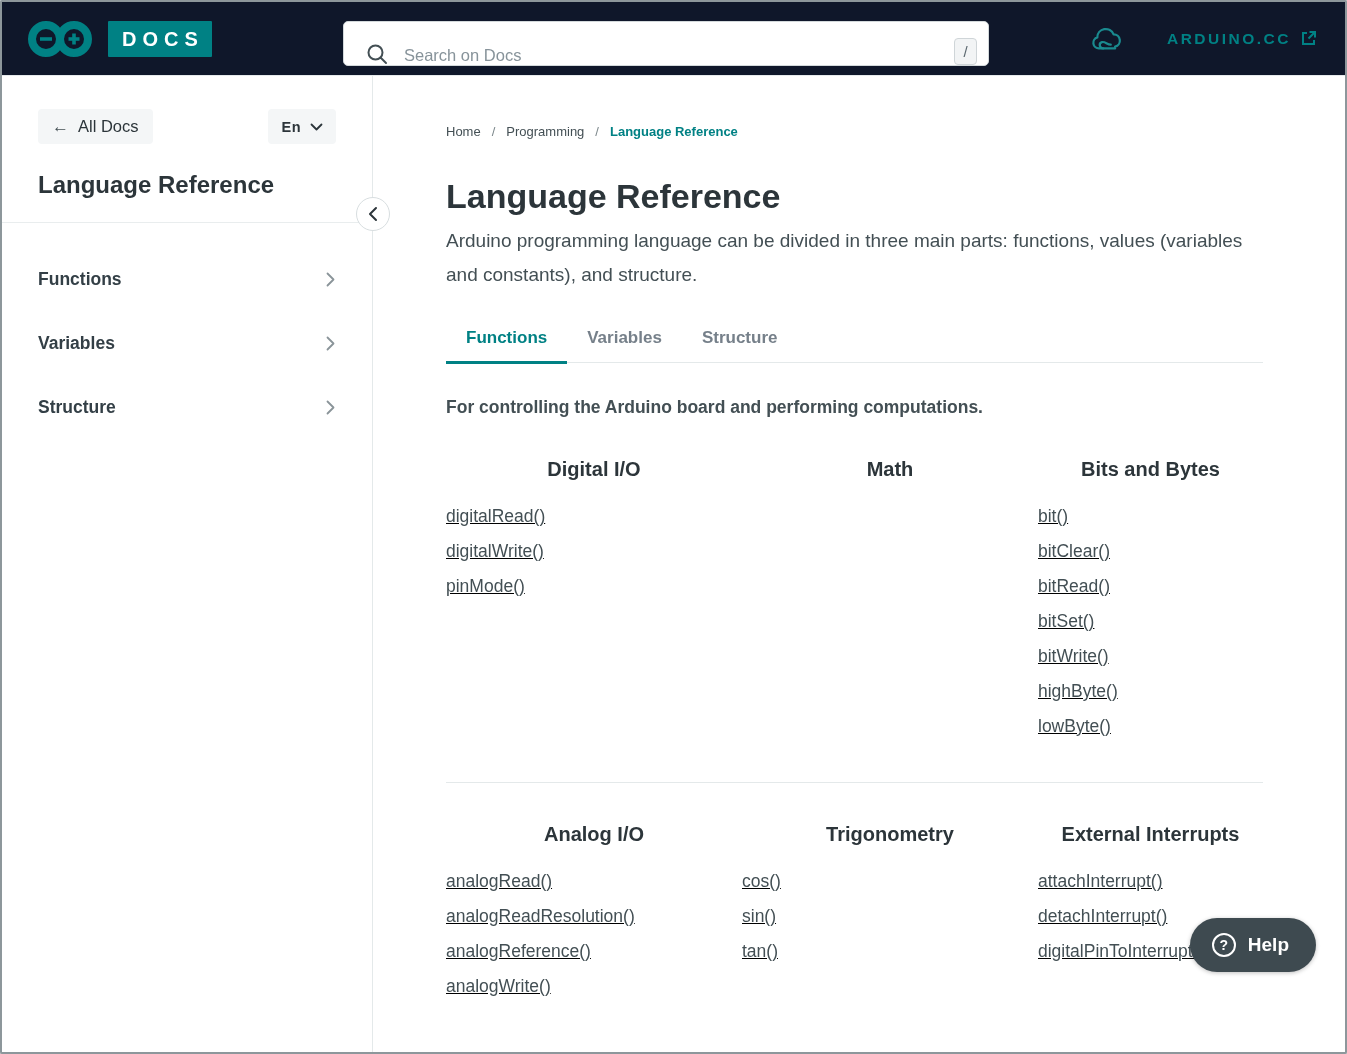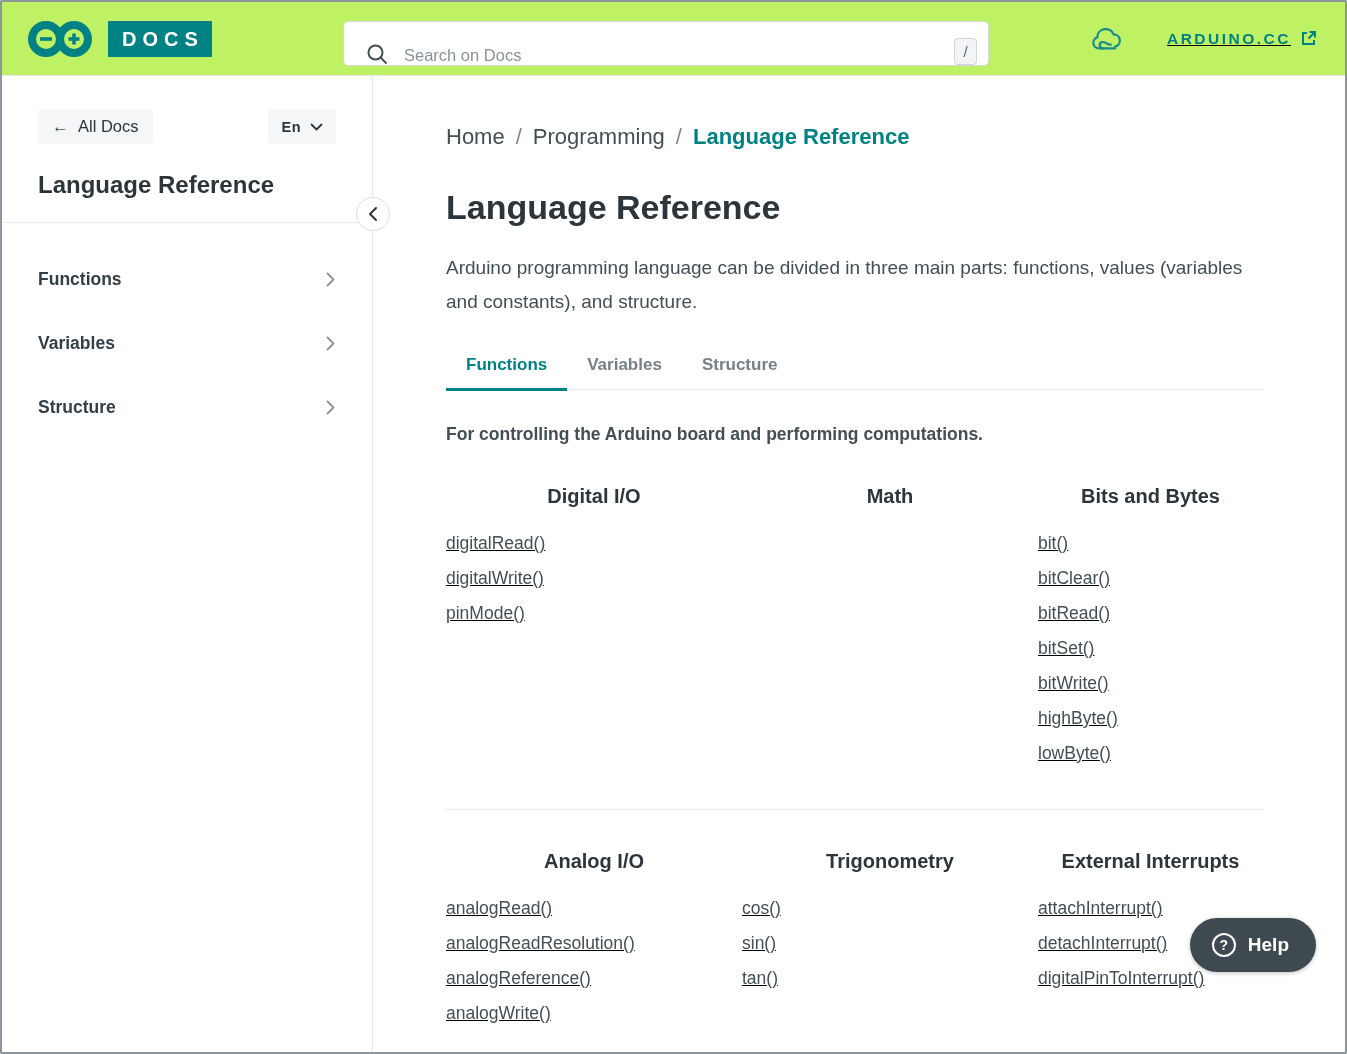--- a/index.html
+++ b/index.html
@@ -7,21 +7,21 @@
   body { font-family:"Liberation Sans","DejaVu Sans",sans-serif; }
 
   .window {
     position:relative; width:1347px; height:1054px;
     background:#fff; border:2px solid #8d979b; border-radius:2px;
     overflow:hidden;
   }
 
   
   header {
-    position:relative; height:74px; background:#bef264;
+    position:relative; height:74px; background:#0f172a;
     border-bottom:1px solid #e6eaec;
     display:flex; align-items:center; justify-content:space-between;
     padding:0 18px 0 22px;
   }
   .logo-group { display:flex; align-items:center; gap:12px; cursor:pointer; }
   .docs-badge {
     background:#008184; color:#fff; font-weight:bold;
     font-size:20px; letter-spacing:6px; padding:8px 8px 8px 14px;
     line-height:1; border-radius:1px;
   }
@@ -35,21 +35,21 @@
     flex:1; border:none; outline:none; font-size:16.5px; color:#434f54;
     font-family:inherit; background:transparent;
   }
   .search-bar input::placeholder { color:#87939a; }
   .kbd {
     flex:0 0 auto; margin-right:11px; min-width:23px; height:27px;
     background:#f2f4f5; border:1px solid #cfd5d8; border-radius:4px;
     color:#5a676e; font-size:15px; display:flex; align-items:center;
     justify-content:center; padding:0 6px;
   }
-  .header-right { display:flex; align-items:center; gap:40px; padding-right:10px;text-decoration:underline; }
+  .header-right { display:flex; align-items:center; gap:40px; padding-right:10px; }
   .cloud-link { display:flex; cursor:pointer; }
   .arduino-cc {
     display:flex; align-items:center; gap:9px; color:#008184;
     font-weight:bold; font-size:15.5px; letter-spacing:2.5px;
     text-decoration:none; cursor:pointer;
   }
 
   
   .body-row { display:flex; height:977px; }
 
@@ -76,27 +76,27 @@
 
   .collapse-btn {
     position:absolute; left:371px; top:212px; transform:translate(-50%,-50%);
     width:34px; height:34px; border-radius:50%; background:#fff;
     border:1px solid #d8dee0; display:flex; align-items:center;
     justify-content:center; cursor:pointer; z-index:5;
   }
 
   
   main { flex:1; padding:48px 82px 0 73px; overflow:hidden; }
-  .breadcrumb { font-size:22px; color:#434f54; display:flex; align-items:center; }
+  .breadcrumb { font-size:13px; color:#434f54; display:flex; align-items:center; }
   .breadcrumb a { color:#434f54; text-decoration:none; cursor:pointer; }
   .breadcrumb .sep { color:#7c878b; margin:0 11px; }
   .breadcrumb .current { color:#008184; font-weight:bold; }
 
   h1.page-title { font-size:34px; font-weight:bold; color:#2c353a; margin-top:38px; }
-  p.desc { font-size:19px; color:#434f54; line-height:34px; margin-top:24px; max-width:830px; }
+  p.desc { font-size:19px; color:#434f54; line-height:34px; margin-top:8px; max-width:830px; }
 
   .tabs { display:flex; margin-top:36px; border-bottom:1px solid #e4e9ea; }
   .tab {
     background:none; border:none; font-family:inherit; cursor:pointer;
     font-size:17px; font-weight:bold; color:#76808a;
     padding:0 20px 14px 20px; position:relative;
   }
   .tab.active { color:#008184; }
   .tab.active::after {
     content:""; position:absolute; left:0; right:0; bottom:-2px;

